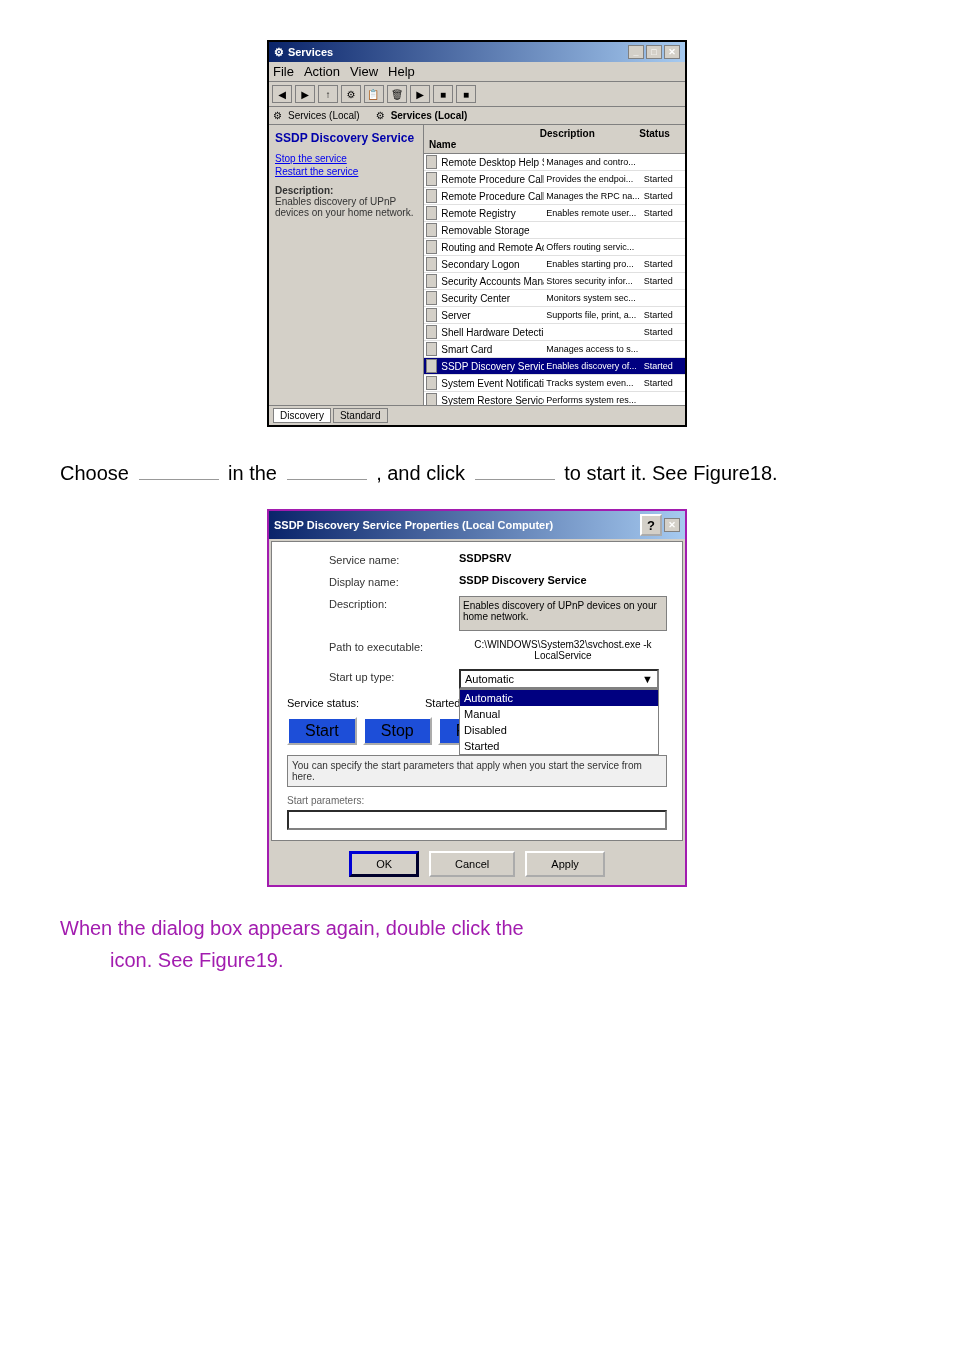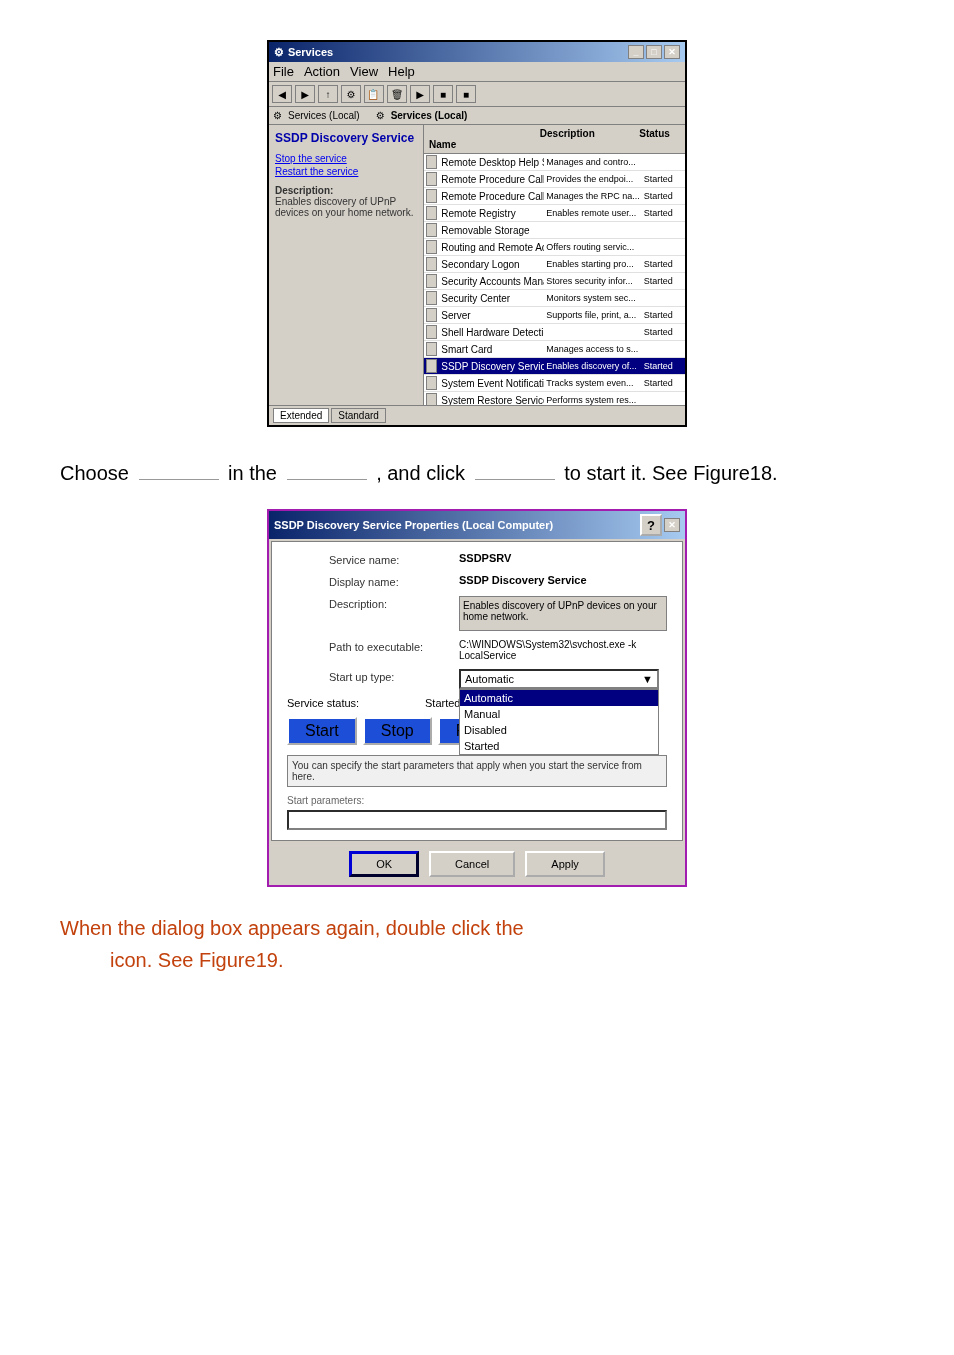--- a/index.html
+++ b/index.html
@@ -244,20 +244,21 @@
     .props-value.multiline {
       border: 1px solid #808080;
       padding: 3px;
       min-height: 35px;
       background: #d4d0c8;
       font-size: 10px;
     }
     .props-value.path-style {
       font-size: 10px;
       color: #000;
+      text-align: center;
     }
     .startup-dropdown {
       position: relative;
       width: 200px;
     }
     .startup-select-display {
       border: 2px inset #808080;
       background: #fff;
       padding: 2px 4px;
       font-size: 11px;
@@ -354,21 +355,21 @@
       border: 2px outset #fff;
       font-weight: bold;
       font-size: 13px;
       cursor: pointer;
     }
 
     
     .instruction2 {
       margin: 25px 40px 15px 40px;
       font-size: 20px;
-      color: #c2410c;
+      color: #a21caf;
       line-height: 1.6;
     }
   </style>
 </head>
 <body>
 
 <div class="services-window">
   <div class="win-titlebar">
     <div class="win-titlebar-left">
       <span>⚙</span>
@@ -521,21 +522,21 @@
       <span class="svc-icon"></span>
       <div class="svc-name">Task Scheduler</div>
       <div class="svc-desc">Enables a user to co...</div>
       <div class="svc-status">Started</div>
     </div>
         </div>
     </div>
   </div>
 
   <div class="win-statusbar">
-    <div class="statusbar-tab active">Extended</div>
+    <div class="statusbar-tab active">Discovery</div>
     <div class="statusbar-tab">Standard</div>
   </div>
 </div>
 
 <div class="instruction-text">
   <span>Choose</span>
   <span class="blank"></span>
   <span>in the</span>
   <span class="blank"></span>
   <span>, and click</span>

